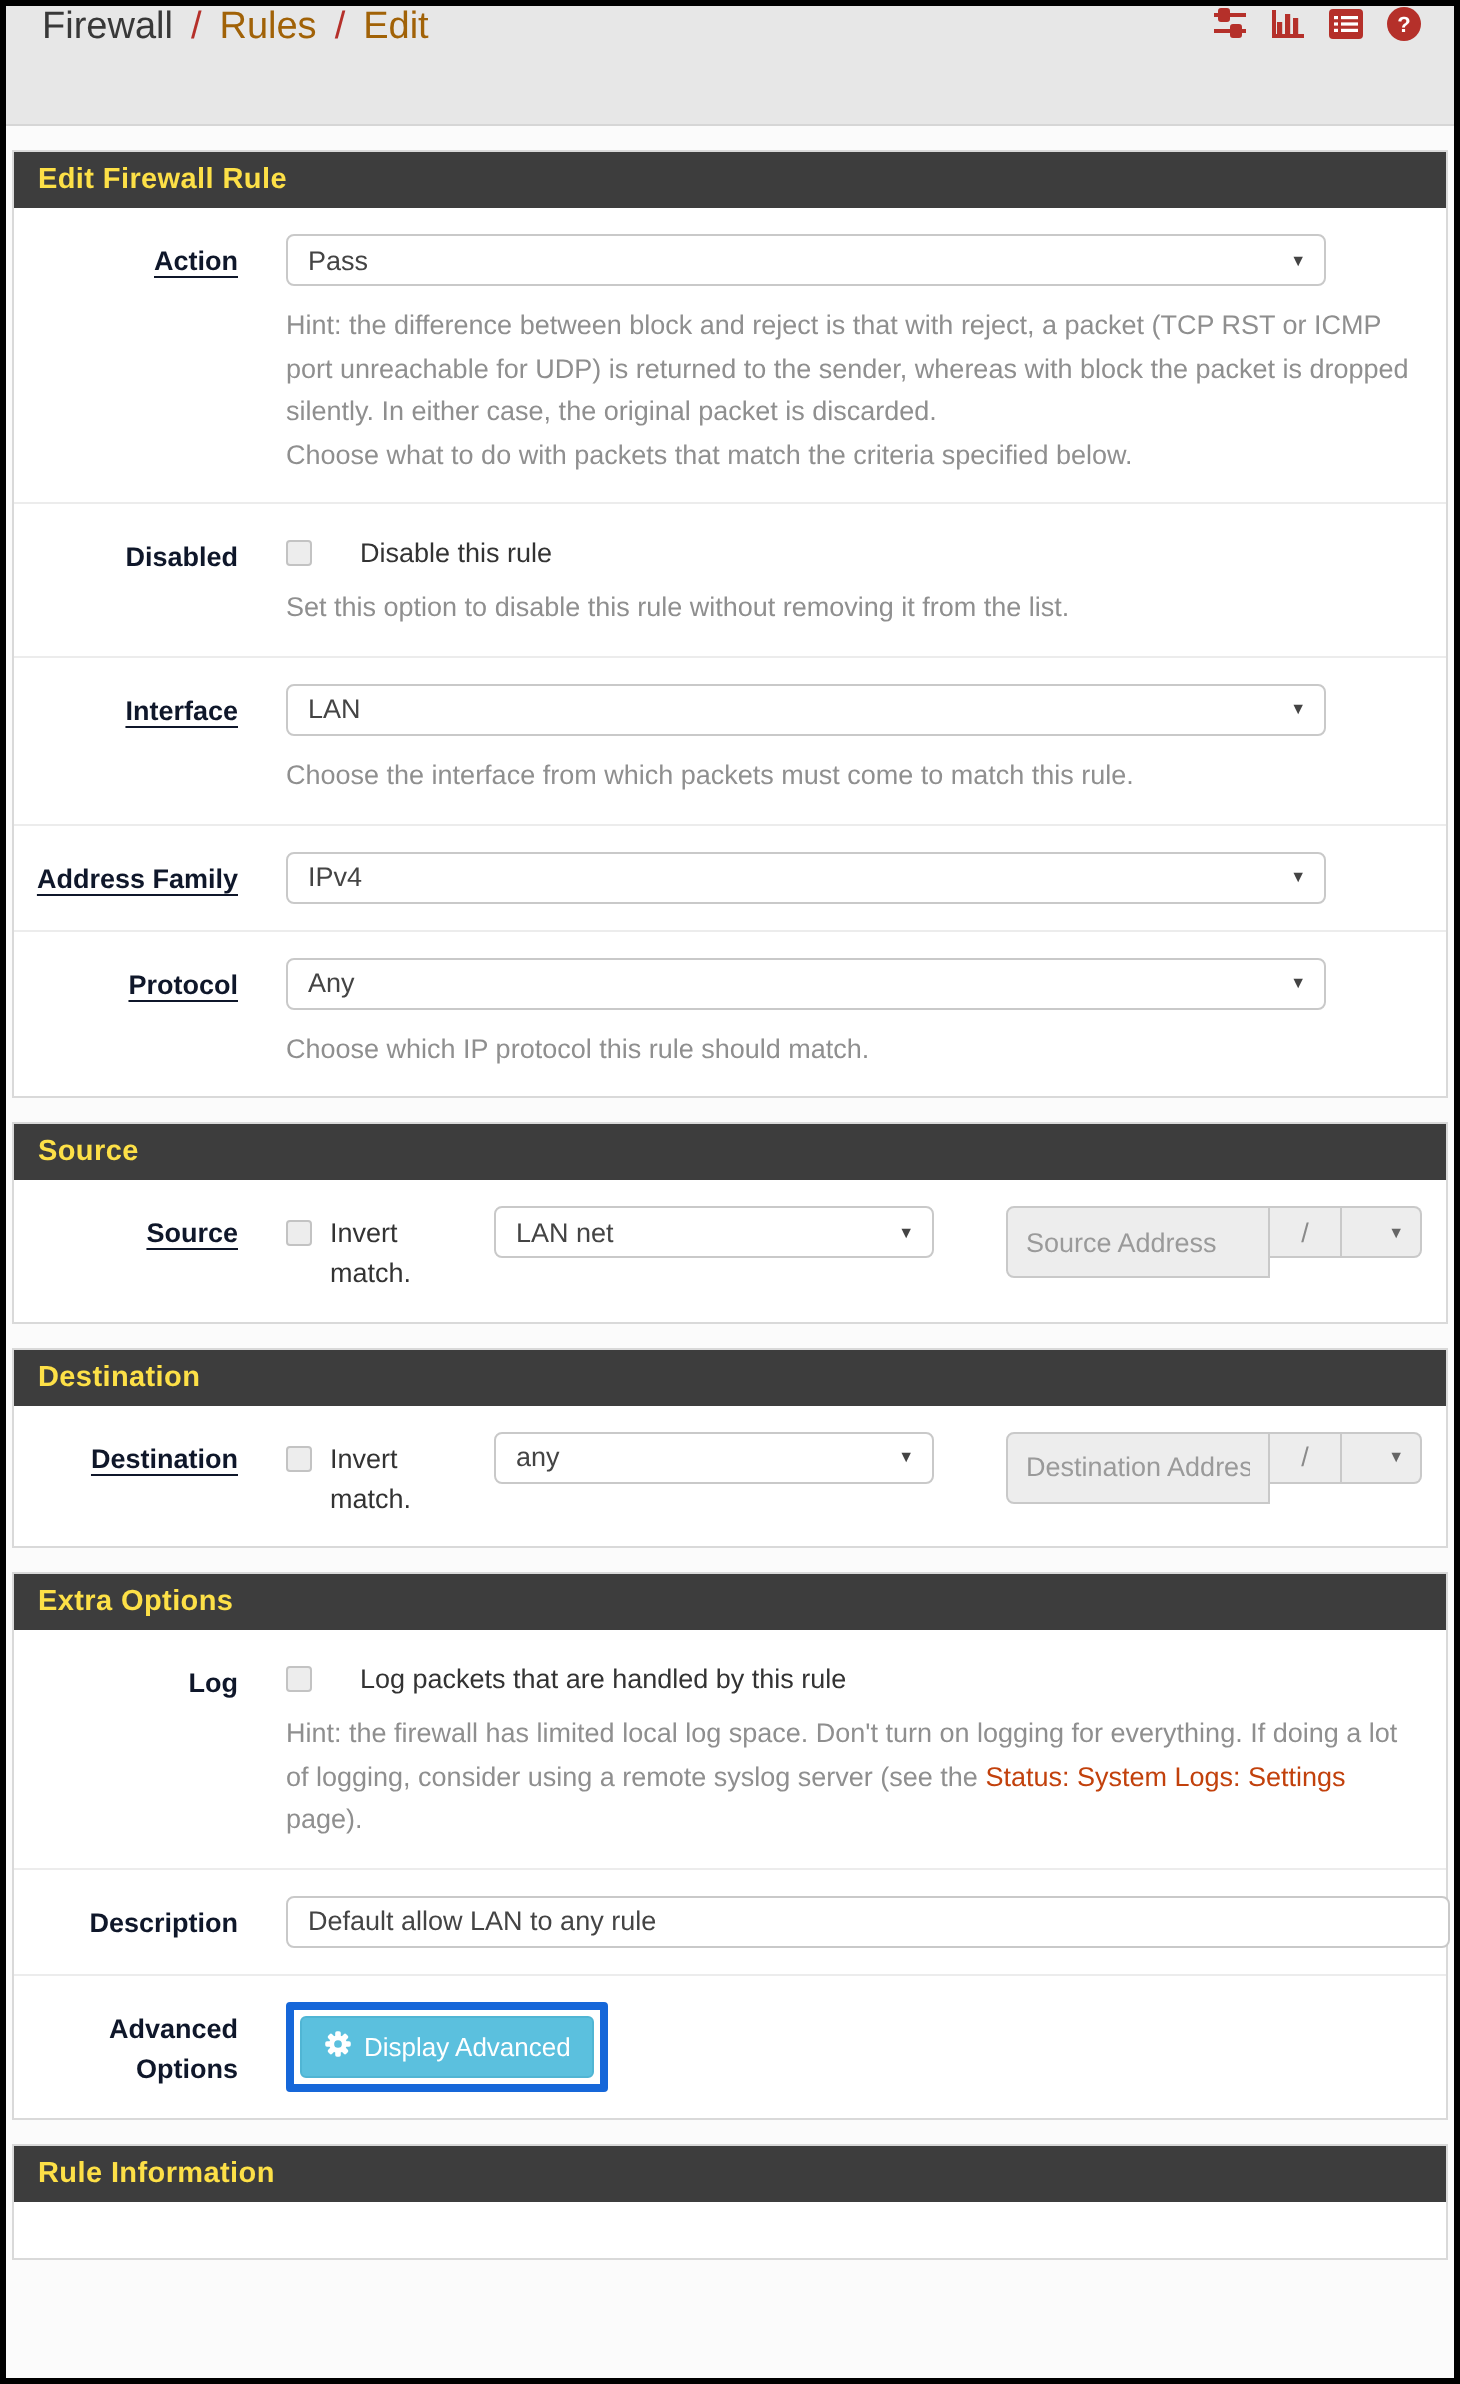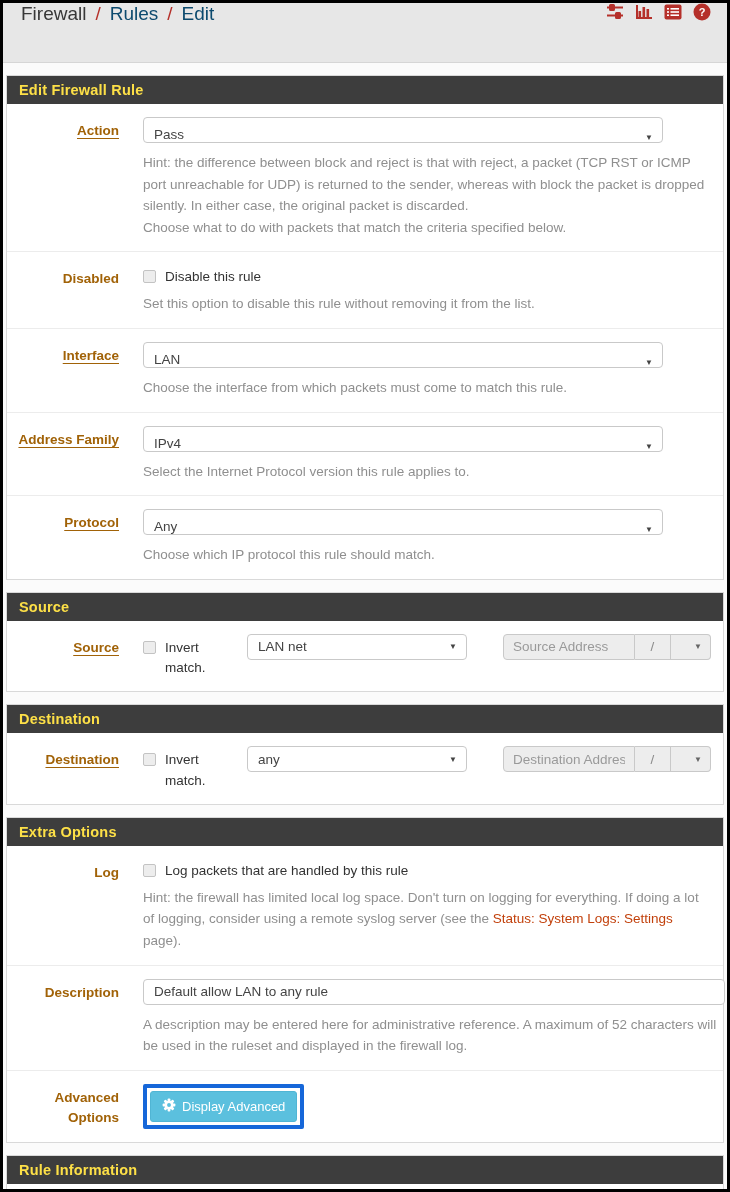--- a/index.html
+++ b/index.html
@@ -10,69 +10,69 @@
     border:3px solid #000; background:#fbfbfb; overflow:hidden;
   }
   
   .topbar {
     height:60px; background:#e7e7e7; border-bottom:1px solid #d6d6d6;
     display:flex; align-items:flex-start; justify-content:space-between;
     padding:0 16px 0 18px;
   }
   .breadcrumb { font-size:19px; color:#383838; display:flex; align-items:center; gap:9px; }
   .breadcrumb .sep { color:#b5302a; }
-  .breadcrumb a { color:#0c4a6e; text-decoration:none; cursor:pointer; }
+  .breadcrumb a { color:#a16207; text-decoration:none; cursor:pointer; }
   .topbar-icons { display:flex; align-items:center; gap:11px; }
   .topbar-icons svg { display:block; }
   
   .panel { margin:12px 3px 0 3px; background:#fff; border:1px solid #d9d9d9; }
   .panel-header {
     background:#3d3d3d; color:#fde047; font-weight:bold; font-size:14.5px;
     padding:6px 12px; letter-spacing:.2px;
   }
   .row {
     display:grid; grid-template-columns:112px 1fr; column-gap:24px;
     padding:13px 12px 13px 0; border-top:1px solid #ececec;
   }
   .row:first-of-type, .panel-header + .row { border-top:none; }
   .lbl {
-    text-align:right; font-weight:bold; color:#a16207; font-size:13.5px;
+    text-align:right; font-weight:bold; color:#0f172a; font-size:13.5px;
     padding-top:4px; line-height:1.5;
   }
   .lbl.u { text-decoration:underline; text-decoration-thickness:1px; text-underline-offset:3px; }
   .help { color:#8f8f8f; font-size:13.5px; line-height:1.6; margin-top:9px; max-width:578px; }
   .help a { color:#c2410c; text-decoration:none; cursor:pointer; }
   
   .select {
     height:26px; background:#fff; border:1px solid #c9c9c9; border-radius:4px;
     display:flex; align-items:center; justify-content:space-between;
     padding:0 9px 0 10px; font-size:13.5px; color:#444; cursor:pointer;
   }
   .select .arrow { font-size:8px; color:#444; }
-  .select.full { width:520px;align-items:flex-end; }
+  .select.full { width:520px; }
   .textinput {
     width:582px; height:26px; border:1px solid #c9c9c9; border-radius:4px;
     padding:0 10px; font-size:13.5px; color:#444; font-family:"Liberation Sans",sans-serif;
     background:#fff;
   }
   .checkbox {
     width:13px; height:13px; background:#ededed; border:1px solid #c3c3c3;
     border-radius:2px; display:inline-block; flex:0 0 auto; cursor:pointer;
   }
-  .cbrow { display:flex; align-items:flex-start; gap:9px; font-size:13.5px; color:#333; padding-top:4px; }
+  .cbrow { display:flex; align-items:flex-start; gap:24px; font-size:13.5px; color:#333; padding-top:4px; }
   .cbrow .checkbox { margin-top:1px; }
   
   .srcdst { display:flex; align-items:flex-start; gap:0; padding-top:0; }
   .invert { display:flex; gap:9px; width:104px; font-size:13.5px; color:#333; line-height:1.5; padding-top:4px; }
   .invert .checkbox { margin-top:3px; }
   .invert .txt { width:54px; }
   .sd-select { width:220px; }
   .addrgroup { display:flex; margin-left:auto; }
   .addrgroup .addr {
-    width:132px; height:26px; background:#ededed; border:1px solid #c9c9c9;
+    width:132px; height:36px; background:#ededed; border:1px solid #c9c9c9;
     border-radius:4px 0 0 4px; padding:0 9px; font-size:13.5px; color:#0c4a6e;
     font-family:"Liberation Sans",sans-serif;
   }
   .addrgroup .addr::placeholder { color:#9a9a9a; opacity:1; }
   .addrgroup .slash {
     width:36px; height:26px; background:#ededed; border:1px solid #c9c9c9; border-left:none;
     display:flex; align-items:center; justify-content:center; color:#8a8a8a; font-size:13.5px;
   }
   .addrgroup .mask {
     width:40px; height:26px; background:#ededed; border:1px solid #c9c9c9; border-left:none;
@@ -185,21 +185,20 @@
       </div>
     </div>
 
     <div class="row">
       <div class="lbl u">Address Family</div>
       <div>
         <div class="select full">
           <span>IPv4</span>
           <span class="arrow">▼</span>
         </div>
-        <div class="help">Select the Internet Protocol version this rule applies to.</div>
       </div>
     </div>
 
     <div class="row">
       <div class="lbl u">Protocol</div>
       <div>
         <div class="select full">
           <span>Any</span>
           <span class="arrow">▼</span>
         </div>
@@ -267,21 +266,20 @@
           <span>Log packets that are handled by this rule</span>
         </div>
         <div class="help"><span>Hint: the firewall has limited local log space. Don't turn on logging for everything. If doing a lot of logging, consider using a remote syslog server (see the </span><a>Status: System Logs: Settings</a><span> page).</span></div>
       </div>
     </div>
 
     <div class="row">
       <div class="lbl">Description</div>
       <div>
         <input class="textinput" value="Default allow LAN to any rule" style="">
-        <div class="help">A description may be entered here for administrative reference. A maximum of 52 characters will be used in the ruleset and displayed in the firewall log.</div>
       </div>
     </div>
 
     <div class="row">
       <div class="lbl">Advanced Options</div>
       <div>
         <span class="annotation">
           <button class="btn-info">
             <span>
               <svg width="14" height="14" viewBox="-8 -8 16 16">

